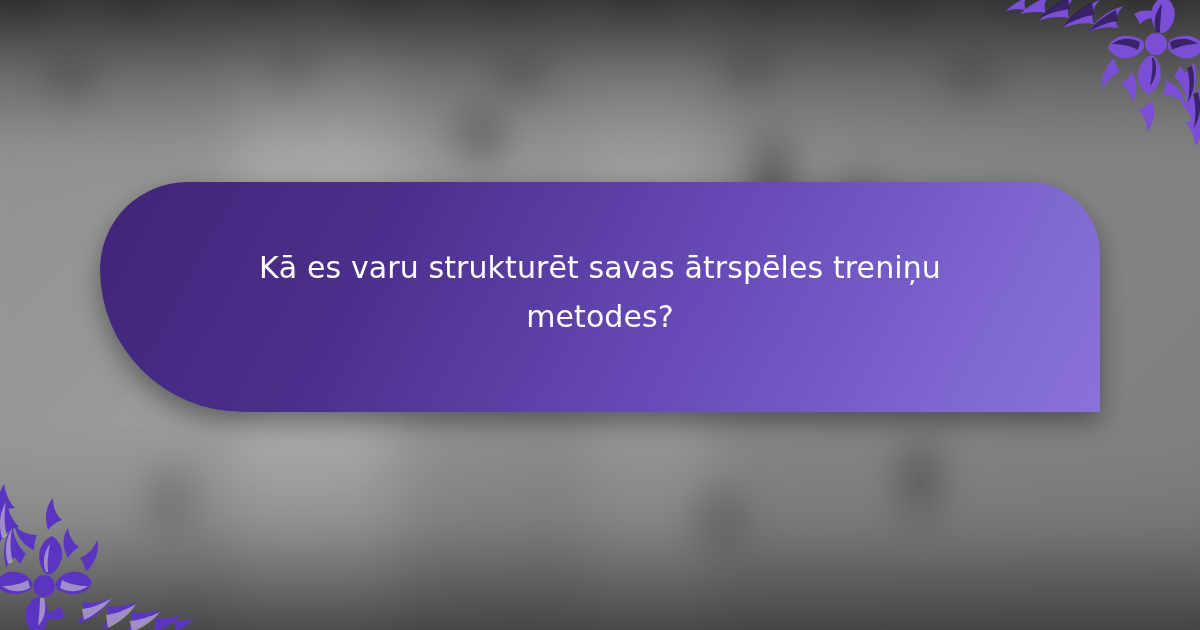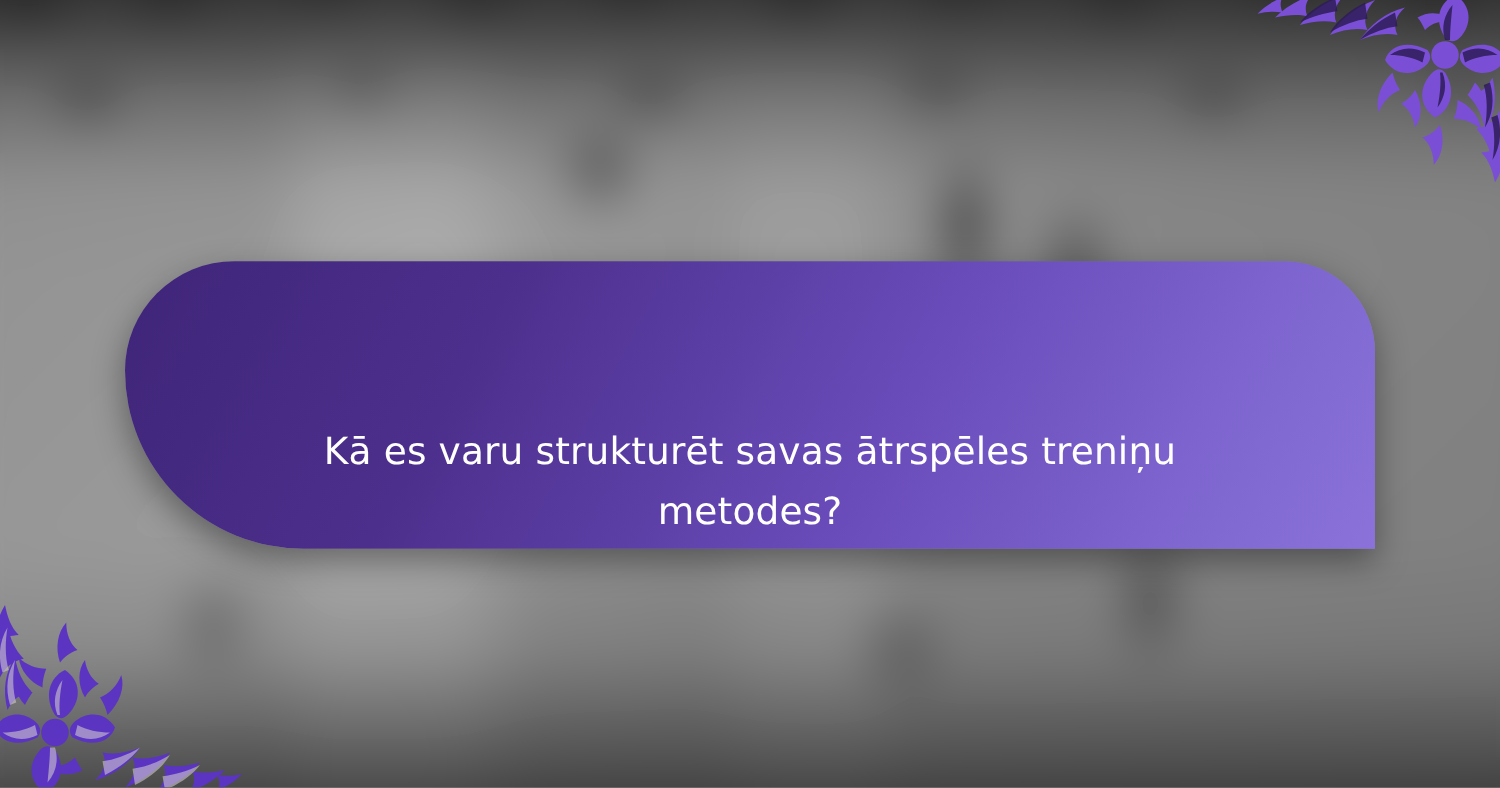--- a/index.html
+++ b/index.html
@@ -82,28 +82,28 @@
   
   .ornament { position: absolute; }
   #ornament-top-right { top: -4px; right: -4px; width: 200px; height: 150px; }
   #ornament-bottom-left { bottom: -4px; left: -4px; width: 200px; height: 150px;
     transform: scale(-1, -1); }
 
   
   #question-card {
     position: absolute;
     left: 100px;
-    top: 209px;
+    top: 182px;
     width: 1000px;
     height: 230px;
     background: linear-gradient(118deg, #3f2579 0%, #4c2f8c 28%, #6a4dbb 62%, #8169d2 88%, #8a72da 100%);
     border-radius: 104px 86px 0 170px;
     box-shadow: 0 10px 26px rgba(0,0,0,0.38);
     display: flex;
-    align-items: flex-end;
+    align-items: center;
     justify-content: center;
   }
   #question-text {
     color: #ffffff;
     font-size: 30px;
     line-height: 1.62;
     font-weight: 400;
     text-align: center;
     letter-spacing: 0.1px;
     max-width: 740px;

